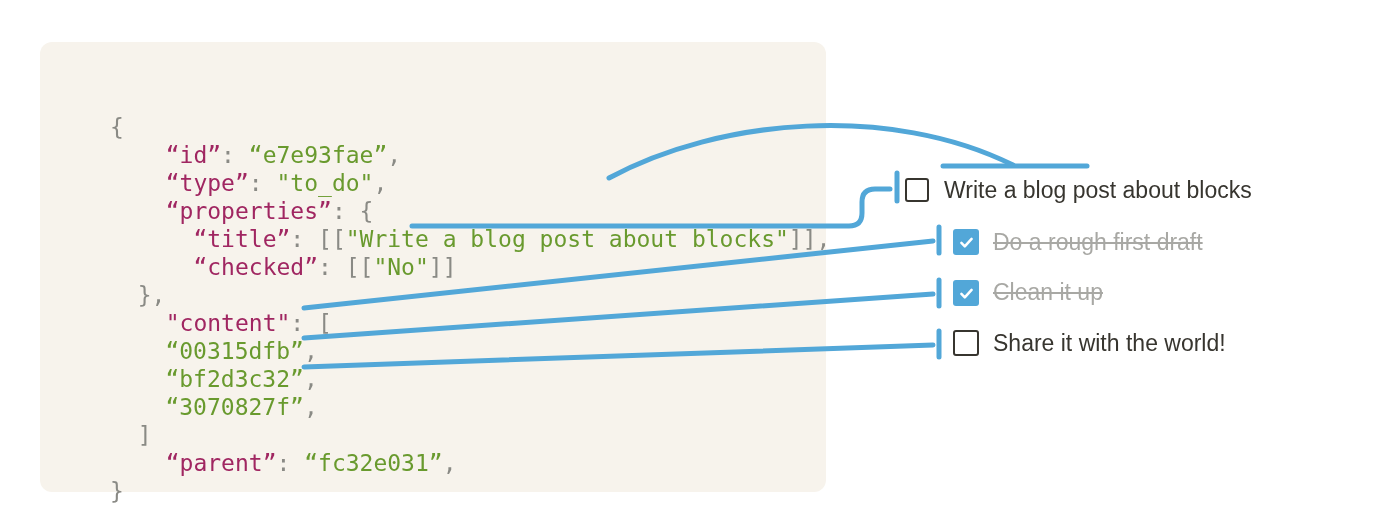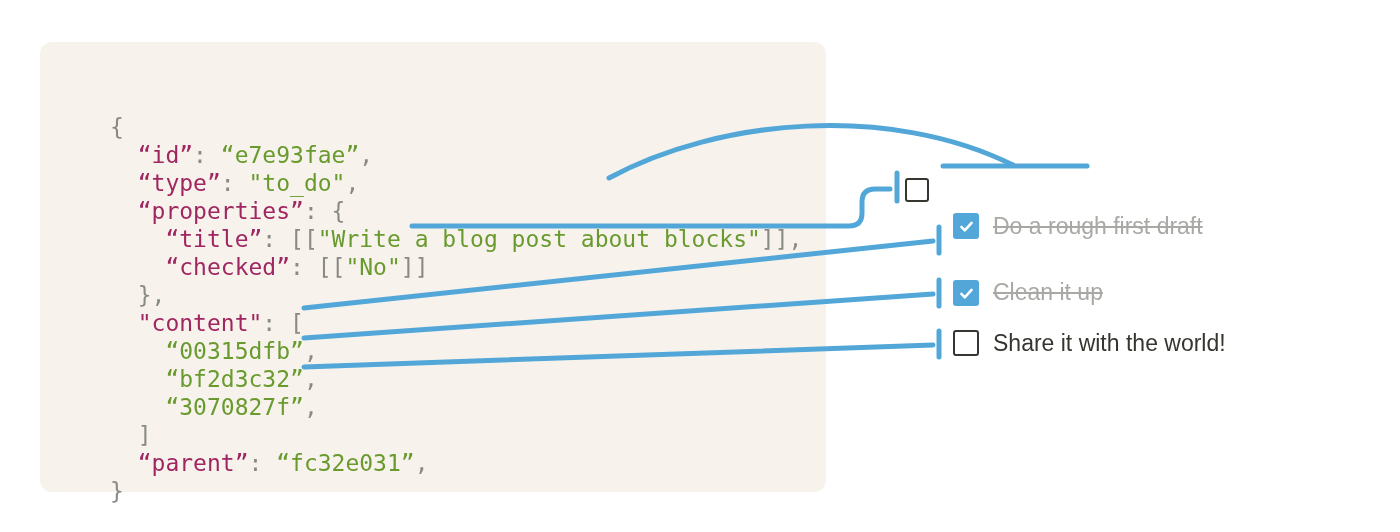--- a/index.html
+++ b/index.html
@@ -13,29 +13,29 @@
     position:absolute;left:40px;top:42px;width:786px;height:450px;
     background:var(--code-bg);border-radius:12px;
   }
   .code{
     position:absolute;left:70px;top:71px;
     font-family:"DejaVu Sans Mono","Liberation Mono",monospace;
     font-size:23px;line-height:28px;white-space:pre;
   }
   .code-line{height:28px;}
   .tok-p{color:var(--punc);}
-  .tok-k{color:var(--key);}
+  .tok-k{color:var(--key);margin-left:28px;}
   .tok-s{color:var(--str);}
   
   .arrows{position:absolute;left:0;top:0;color:var(--accent);}
   .arrows path,.arrows line{stroke:currentColor;stroke-width:5;fill:none;stroke-linecap:round;}
   
   .todo-row{position:absolute;display:flex;align-items:center;height:28px;gap:14px;}
   .todo-row:nth-child(1){left:905px;top:176px;gap:15px;}
-  .todo-row:nth-child(2){left:953px;top:212px;}
+  .todo-row:nth-child(2){left:953px;top:228px;}
   .todo-row:nth-child(3){left:953px;top:278px;align-items:flex-end;}
   .todo-row:nth-child(4){left:953px;top:329px;}
   .checkbox{
     width:26px;height:26px;box-sizing:border-box;flex:0 0 auto;
     border:2.5px solid var(--text-dark);border-radius:3px;background:#ffffff;
     display:flex;align-items:center;justify-content:center;cursor:pointer;
   }
   .todo-row:nth-child(1) .checkbox{width:24px;height:24px;}
   .checkbox.checked{border:none;background:var(--accent);}
   .checkbox.checked svg{display:block;}
@@ -64,20 +64,21 @@
   <line x1="939" y1="227" x2="939" y2="253"></line>
   <line x1="304" y1="338" x2="933" y2="294"></line>
   <line x1="939" y1="280" x2="939" y2="306"></line>
   <line x1="304" y1="367" x2="933" y2="345"></line>
   <line x1="939" y1="331" x2="939" y2="357"></line>
 </svg>
 
 <div id="todo">
     <div class="todo-row">
       <div class="checkbox"></div>
+      <span class="todo-label">Write a blog post about blocks</span>
     </div>
     <div class="todo-row completed">
       <div class="checkbox checked">
         <svg width="17" height="17" viewBox="0 0 16 16">
           <path d="M3.2 8.4 L6.4 11.6 L12.8 4.6" stroke="#ffffff" stroke-width="2.4" fill="none" stroke-linecap="round" stroke-linejoin="round"></path>
         </svg>
       </div>
       <span class="todo-label">Do a rough first draft</span>
     </div>
     <div class="todo-row completed">

